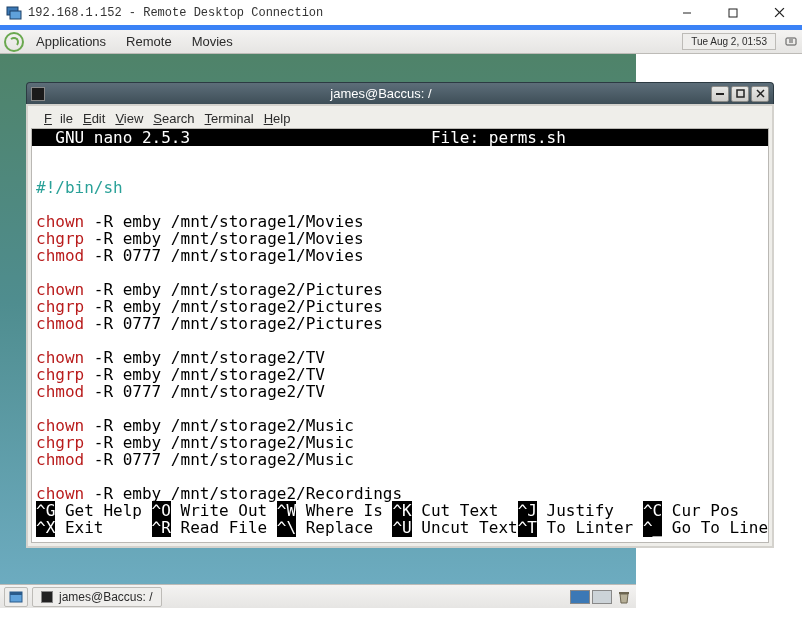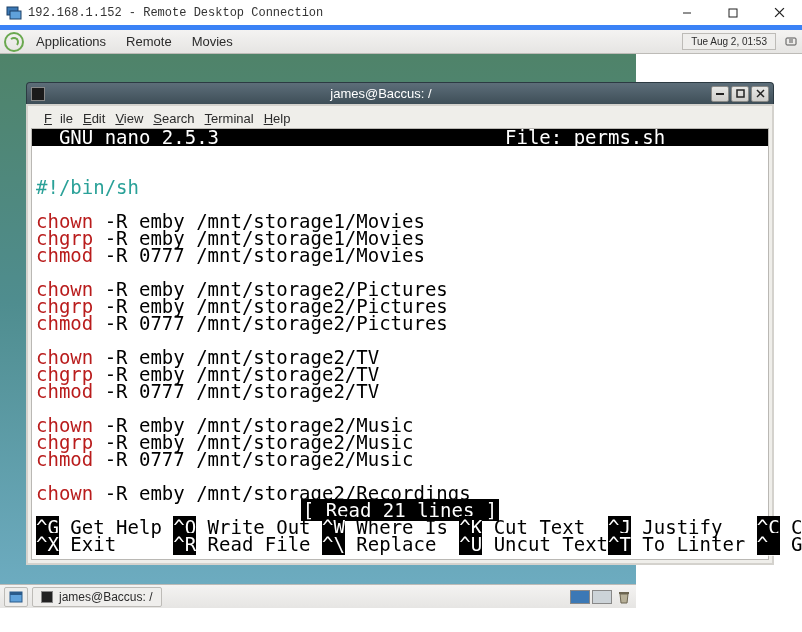--- a/index.html
+++ b/index.html
@@ -72,21 +72,21 @@
   }
   .term-menubar {
     height: 22px; display:flex; align-items:flex-end; gap:2px;
     padding: 0 12px; font-size:13px; color:#2b2b2b;
   }
   .term-menubar span { padding: 2px 4px; }
   .term-menubar u { text-decoration: underline; }
   .term-content {
     background:#fff; border:1px solid #bab8b4; margin:0 3px 3px 3px;
     font-family: "DejaVu Sans Mono","Courier New",monospace;
-    font-size:19px; line-height:17px; color:#000;
+    font-size:16px; line-height:17px; color:#000;
     position:relative;
   }
   .nano-header {
     background:#000;color:#fff; white-space:pre; padding:0 4px;
   }
   .editor-area { padding: 16px 4px 0 4px; white-space:pre; }
   .cmd { color:#b91c1c; }
   .shebang { color:#2aa198; }
   .status-line { text-align:center; }
   .status-line span { background:#000;color:#fff;padding:0 2px; }
@@ -188,21 +188,20 @@
         <span><u>F</u><span></span>ile</span>
         <span><u>E</u>dit</span>
         <span><u>V</u>iew</span>
         <span><u>S</u>earch</span>
         <span><u>T</u>erminal</span>
         <span><u>H</u>elp</span>
       </div>
       <div class="term-content">
         <div class="nano-header"><span>  GNU nano 2.5.3</span><span id="nh-pad">                         </span><span>File: perms.sh</span></div>
         <div class="editor-area" id="editor-area"><div>&nbsp;</div><div><span class="shebang">#!/bin/sh</span></div><div>&nbsp;</div><div><span class="cmd">chown</span> -R emby /mnt/storage1/Movies</div><div><span class="cmd">chgrp</span> -R emby /mnt/storage1/Movies</div><div><span class="cmd">chmod</span> -R 0777 /mnt/storage1/Movies</div><div>&nbsp;</div><div><span class="cmd">chown</span> -R emby /mnt/storage2/Pictures</div><div><span class="cmd">chgrp</span> -R emby /mnt/storage2/Pictures</div><div><span class="cmd">chmod</span> -R 0777 /mnt/storage2/Pictures</div><div>&nbsp;</div><div><span class="cmd">chown</span> -R emby /mnt/storage2/TV</div><div><span class="cmd">chgrp</span> -R emby /mnt/storage2/TV</div><div><span class="cmd">chmod</span> -R 0777 /mnt/storage2/TV</div><div>&nbsp;</div><div><span class="cmd">chown</span> -R emby /mnt/storage2/Music</div><div><span class="cmd">chgrp</span> -R emby /mnt/storage2/Music</div><div><span class="cmd">chmod</span> -R 0777 /mnt/storage2/Music</div><div>&nbsp;</div><div><span class="cmd">chown</span> -R emby /mnt/storage2/Recordings</div></div>
-        <div class="status-line"><span>[ Read 21 lines ]</span></div>
         <div class="shortcut-rows" id="shortcut-rows"><div><span class="key">^G</span> Get Help <span class="key">^O</span> Write Out <span class="key">^W</span> Where Is <span class="key">^K</span> Cut Text  <span class="key">^J</span> Justify   <span class="key">^C</span> Cur Pos    </div><div><span class="key">^X</span> Exit     <span class="key">^R</span> Read File <span class="key">^\</span> Replace  <span class="key">^U</span> Uncut Text<span class="key">^T</span> To Linter <span class="key">^_</span> Go To Line </div></div>
       </div>
     </div>
   </div>
 
   <div class="gnome-taskbar">
     <div class="tb-btn show-desktop">
       <svg width="14" height="12" viewBox="0 0 14 12">
           <rect x="1" y="1" width="12" height="10" fill="#5fa1da" stroke="#2a5a8a"></rect>
           <rect x="1" y="1" width="12" height="3" fill="#2a5a8a"></rect>

